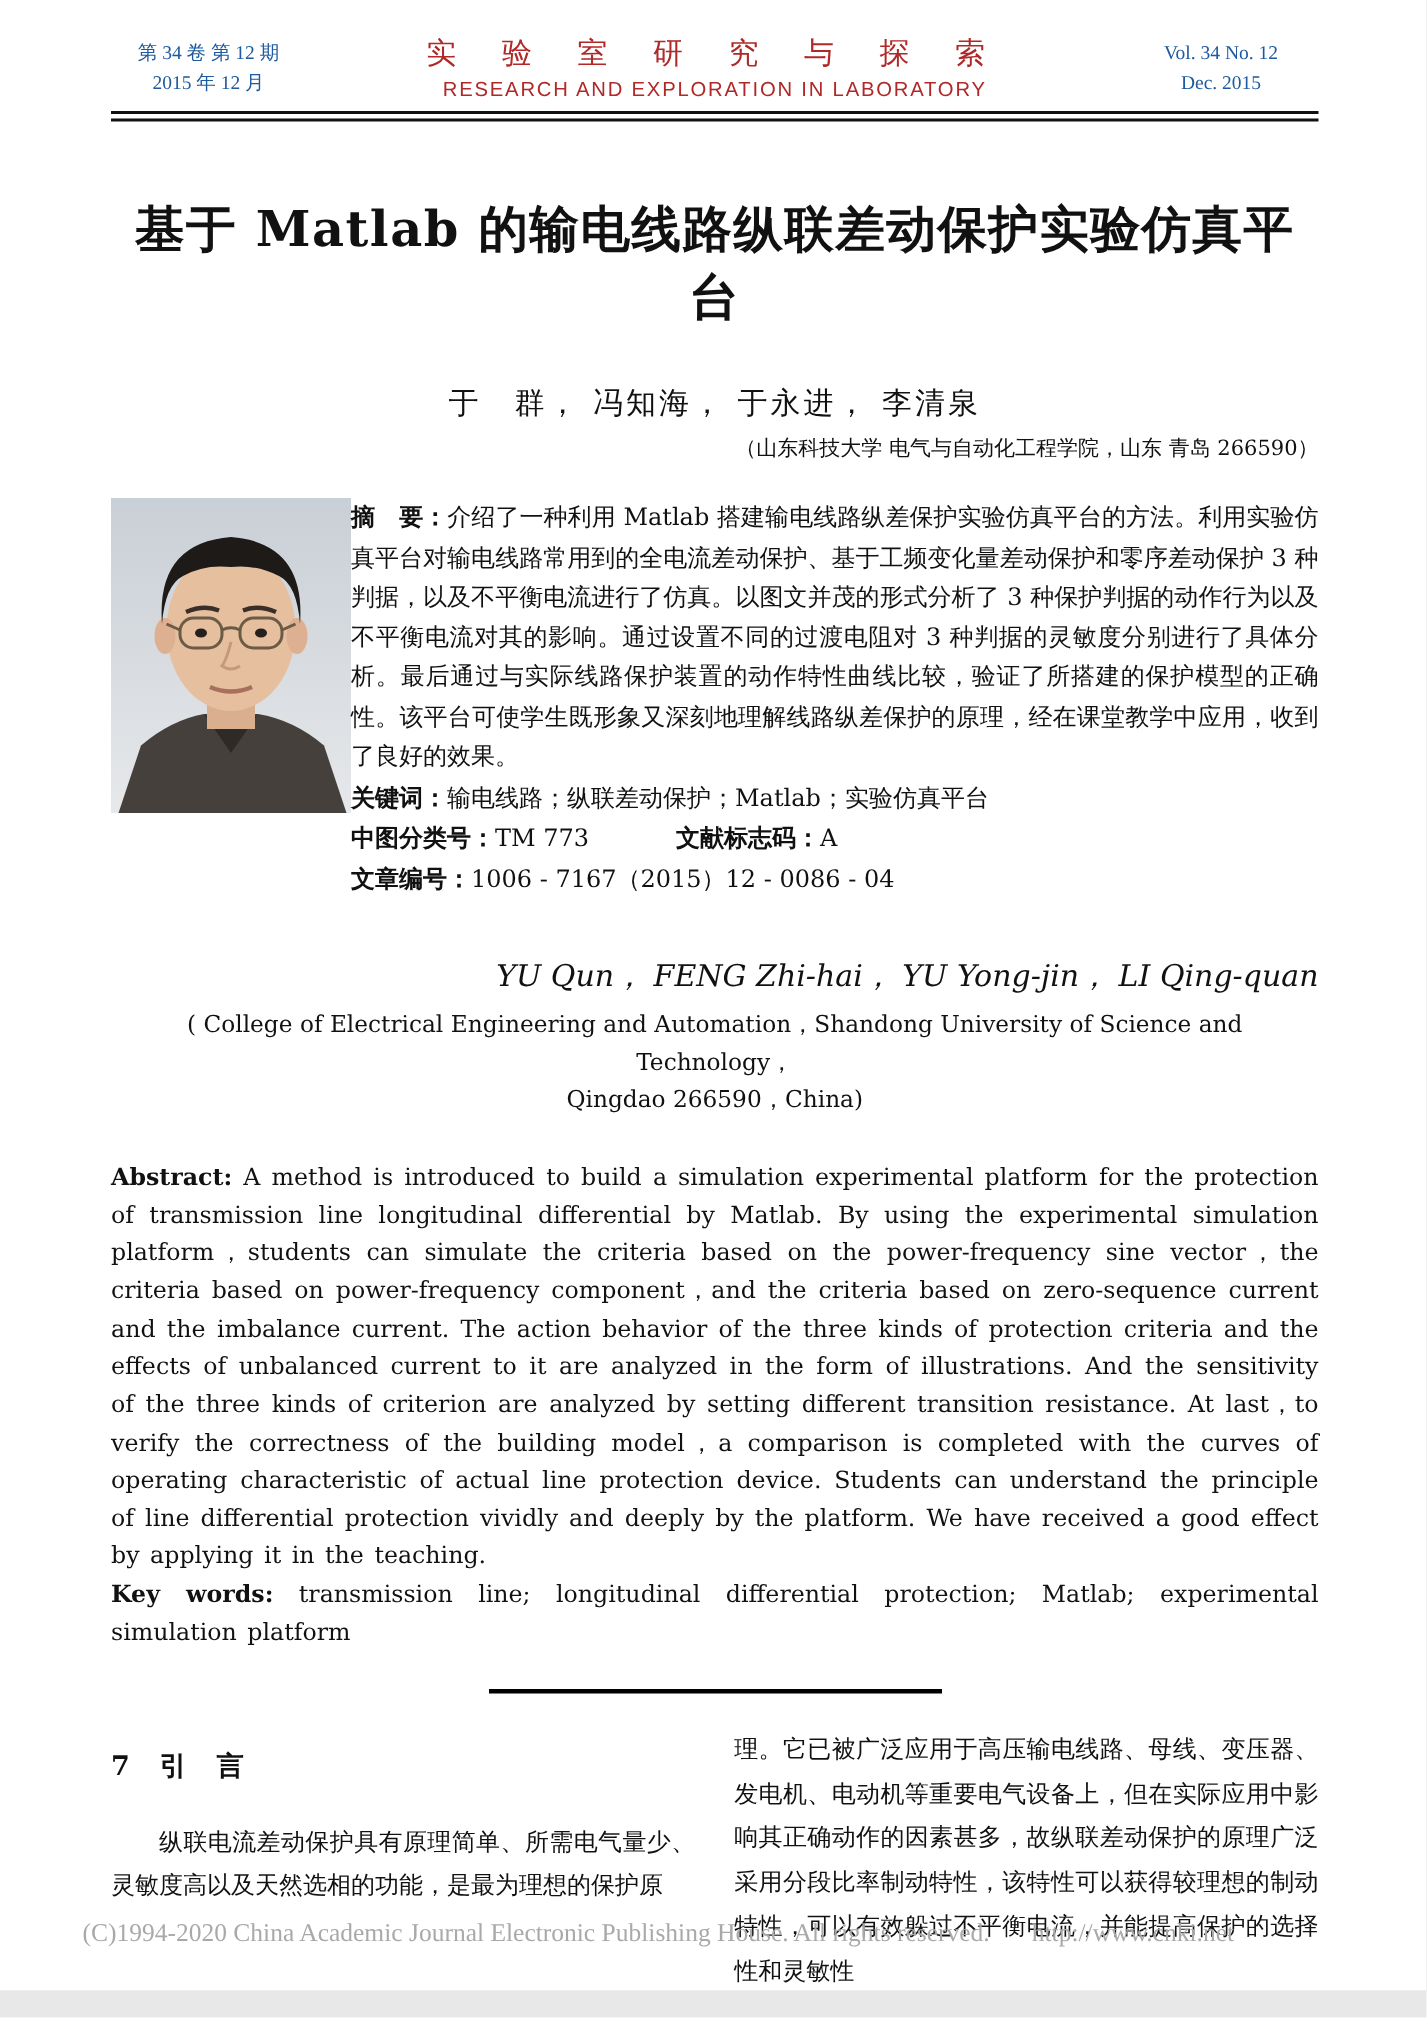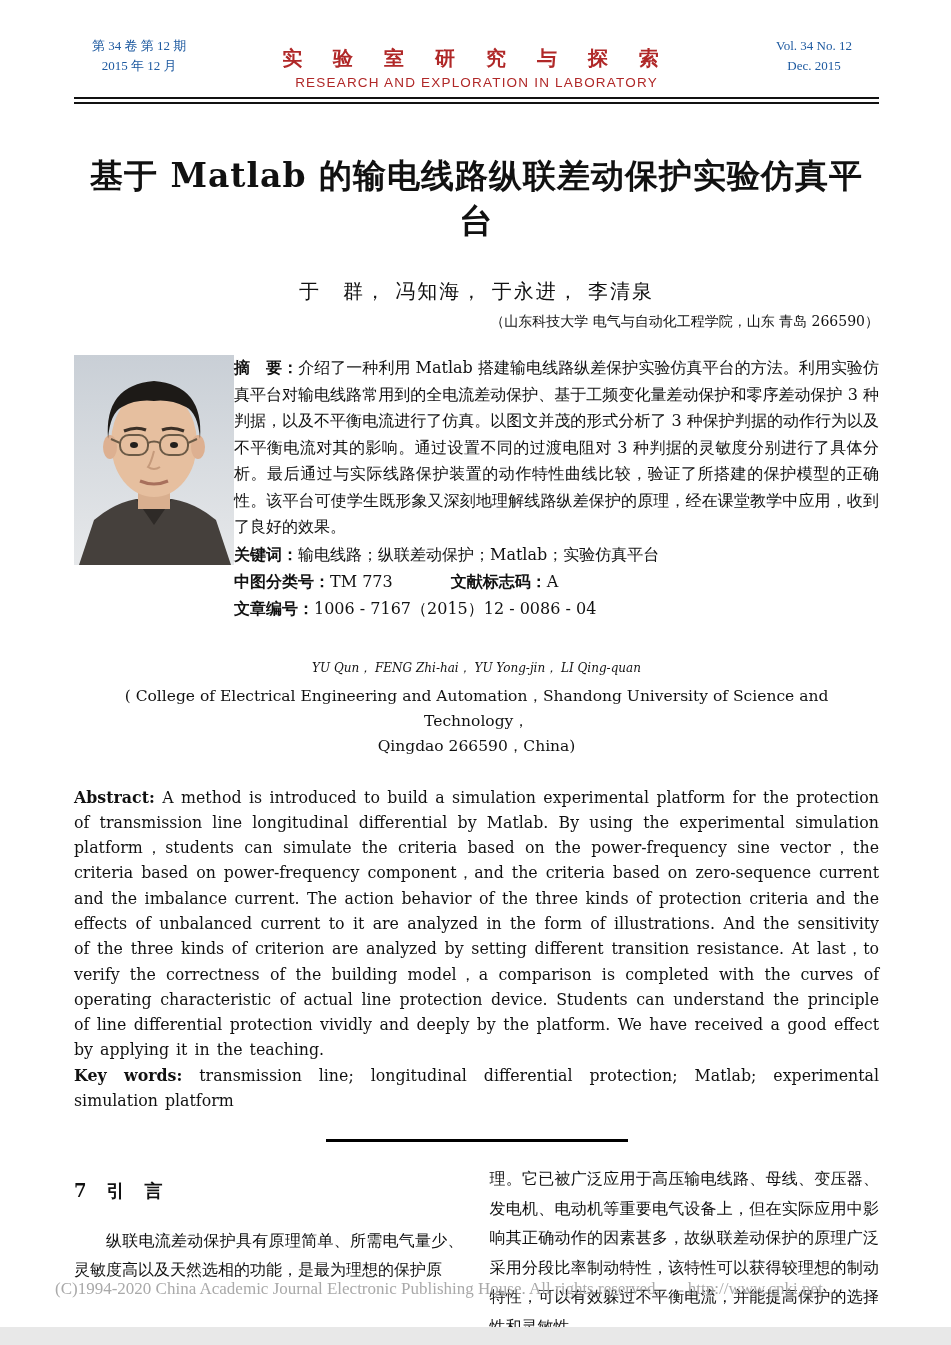--- a/index.html
+++ b/index.html
@@ -12,42 +12,42 @@
     color:#111;
     overflow:hidden;
   }
   .content { padding:22px 72px 0 74px; }
 
   
   .journal-header { display:flex; justify-content:space-between; align-items:center; }
   .jh-side { width:130px; text-align:center; color:var(--header-blue,#1e5aa0);
              font-size:13px; line-height:20px; font-family:"Liberation Serif",serif; }
   .jh-center { flex:1; text-align:center; color:var(--header-red,#b02828); }
-  .jh-cn { font-size:20px; font-weight:bold; letter-spacing:12px;margin-top:23px; }
+  .jh-cn { font-size:20px; font-weight:normal; letter-spacing:12px; }
   .jh-en { font-size:13.5px; letter-spacing:1.2px; margin-top:3px; font-family:"Liberation Sans",sans-serif; }
   .double-rule { margin-top:7px; height:3px; border-top:2px solid #111; border-bottom:2px solid #111; }
 
   
   .title-cn { margin-top:50px; text-align:center; font-size:33px; font-weight:bold; letter-spacing:1px; }
   .authors-cn { margin-top:34px; text-align:center; font-size:20px; letter-spacing:2px; }
   .aff-cn { margin-top:8px; text-align:right; font-size:14px; }
 
   
   .abs-row { margin-top:24px; display:flex; }
   .photo-box { width:160px; height:210px; flex:none; }
   .abs-col { flex:1; font-size:16px; line-height:26.5px; text-align:justify; }
   .abs-col p { margin:0; }
   .lbl { font-weight:bold; }
   .meta-line { line-height:27px; }
   .meta-gap { display:inline-block; width:58px; }
 
   
   .en-title { margin-top:38px; text-align:center; font-size:23px; line-height:34px;
               font-family:"Liberation Sans","DejaVu Sans",sans-serif; color:#151515; }
-  .en-authors { margin-top:26px; text-align:center; font-style:italic; font-size:12px; }
+  .en-authors { margin-top:26px; text-align:right; font-style:italic; font-size:20px; }
   .en-aff { margin-top:7px; text-align:center; font-size:15.5px; line-height:25px; }
   .en-abs { margin-top:26px; font-size:15.8px; line-height:25.3px; text-align:justify; word-spacing:2px; }
   .en-abs p { margin:0; }
   .en-kw { margin-top:0; }
 
   
   .mid-divider { width:302px; border:none; border-top:3px solid #000; margin:26px auto 22px; }
 
   
   .columns { display:flex; gap:26px; min-height:254px; }

